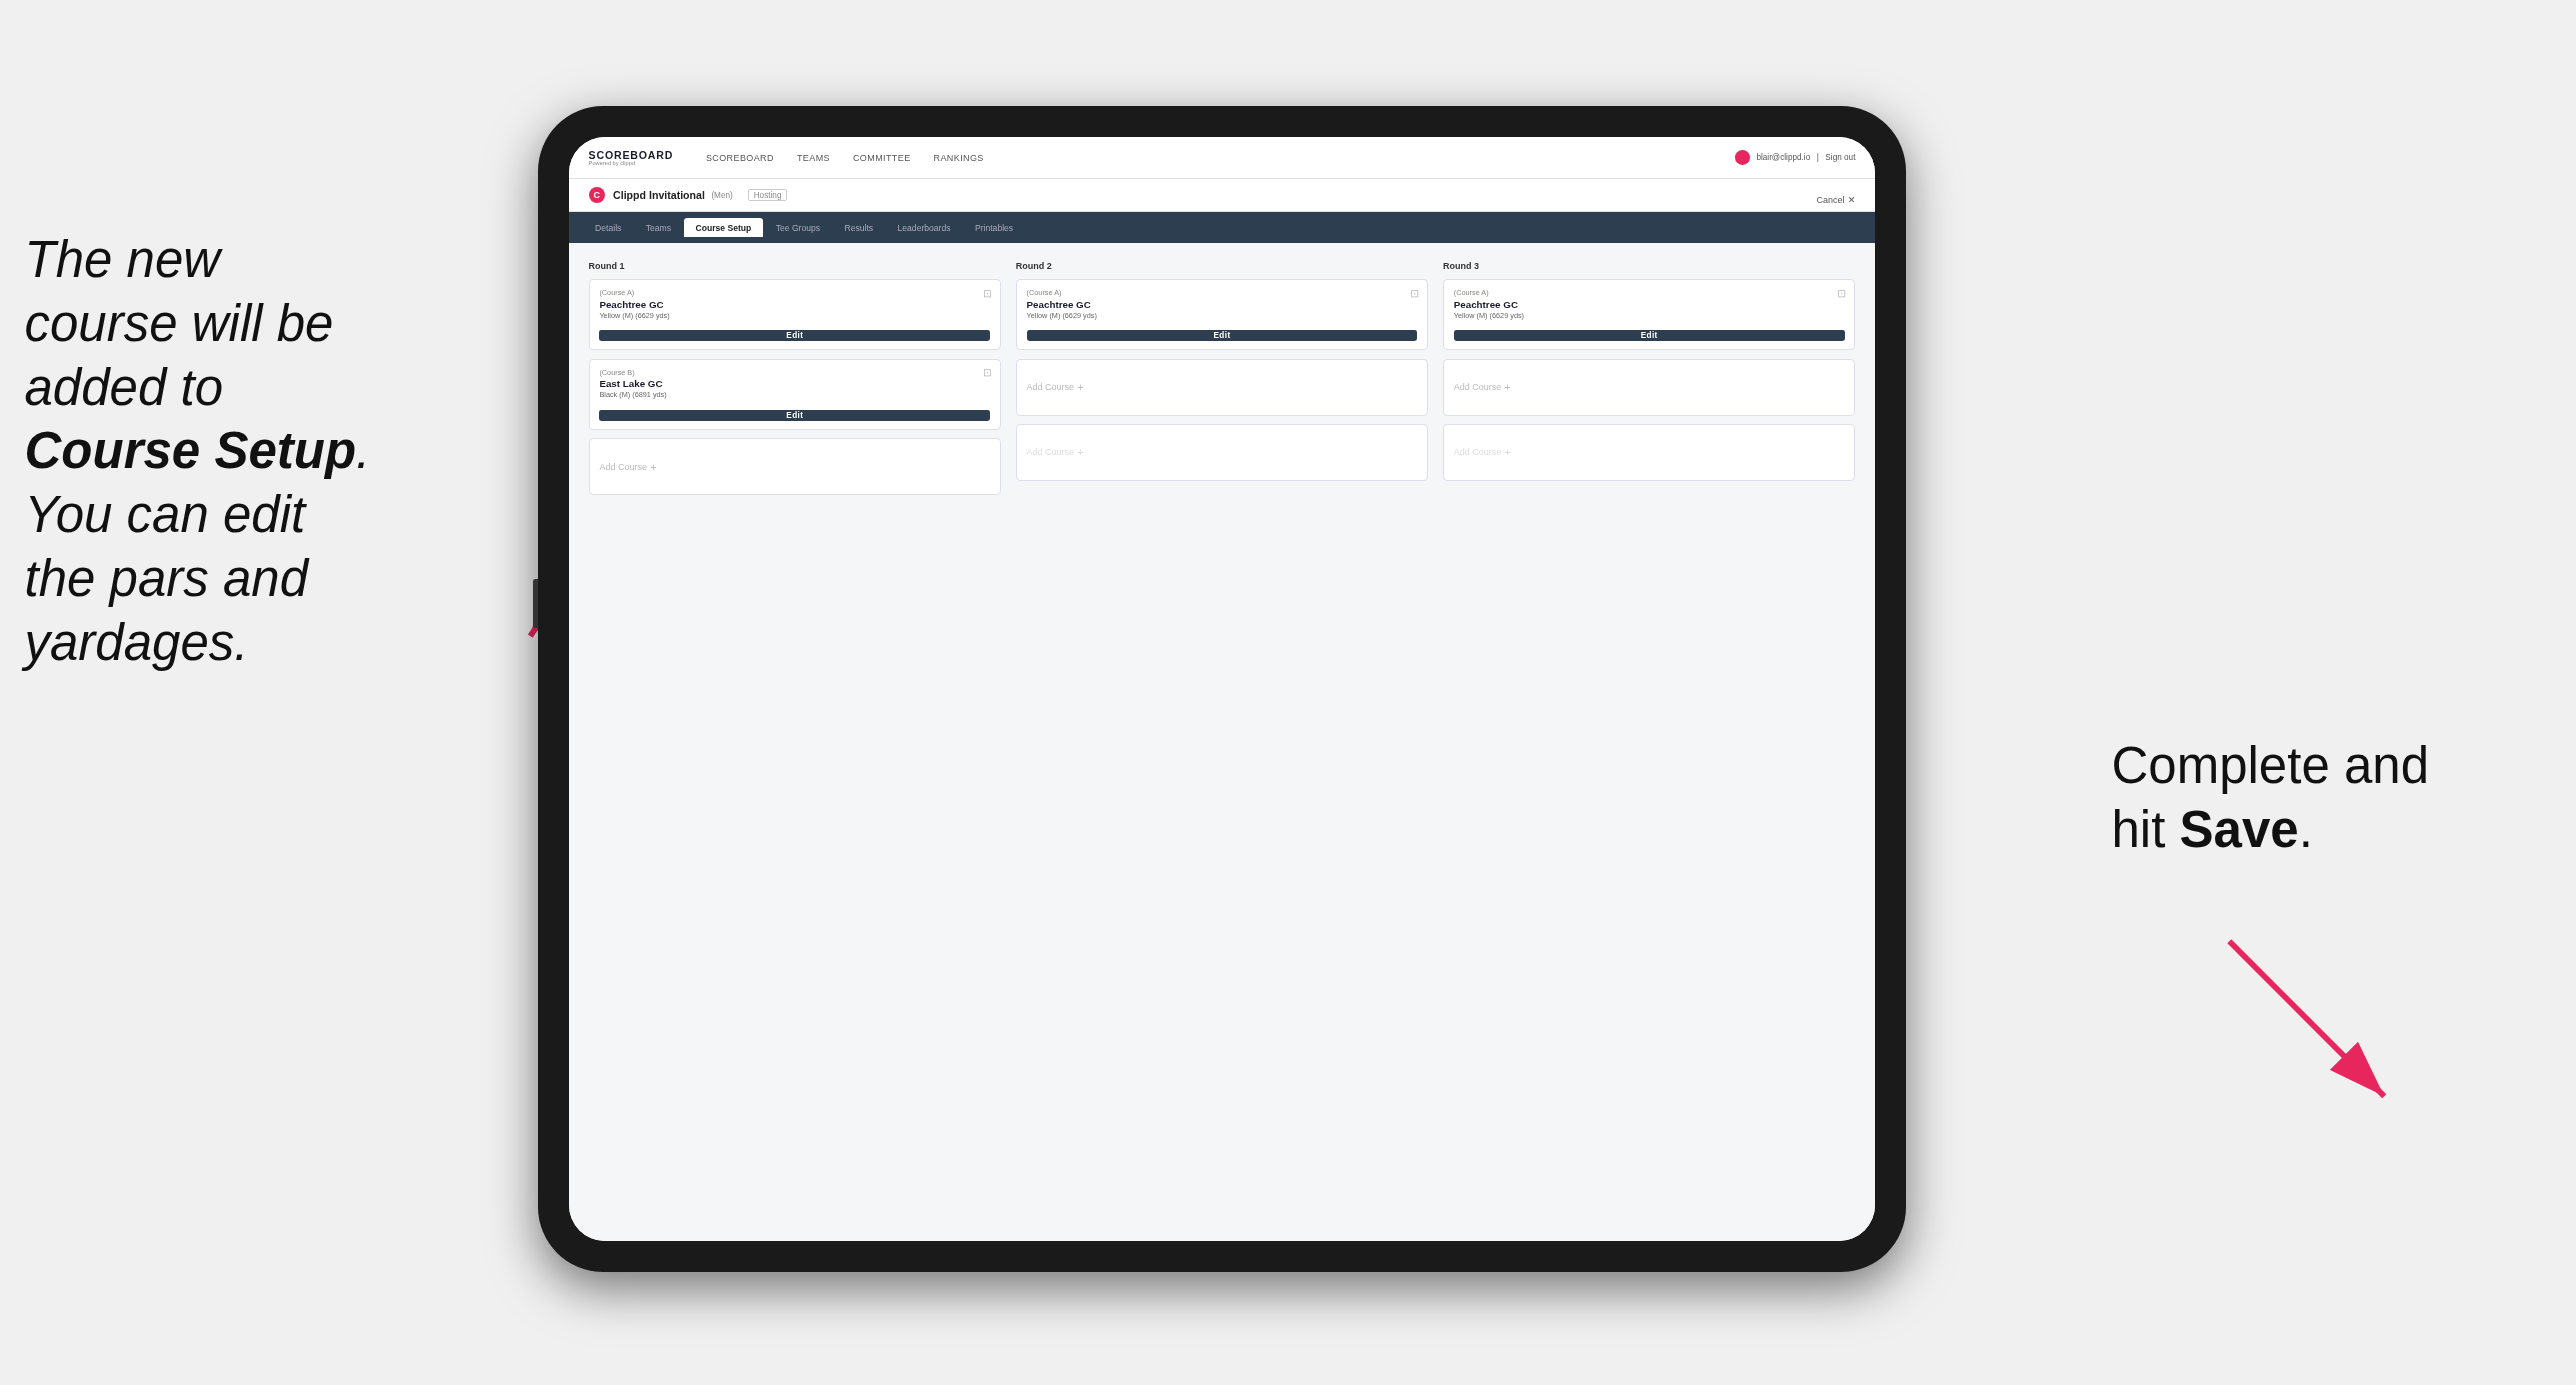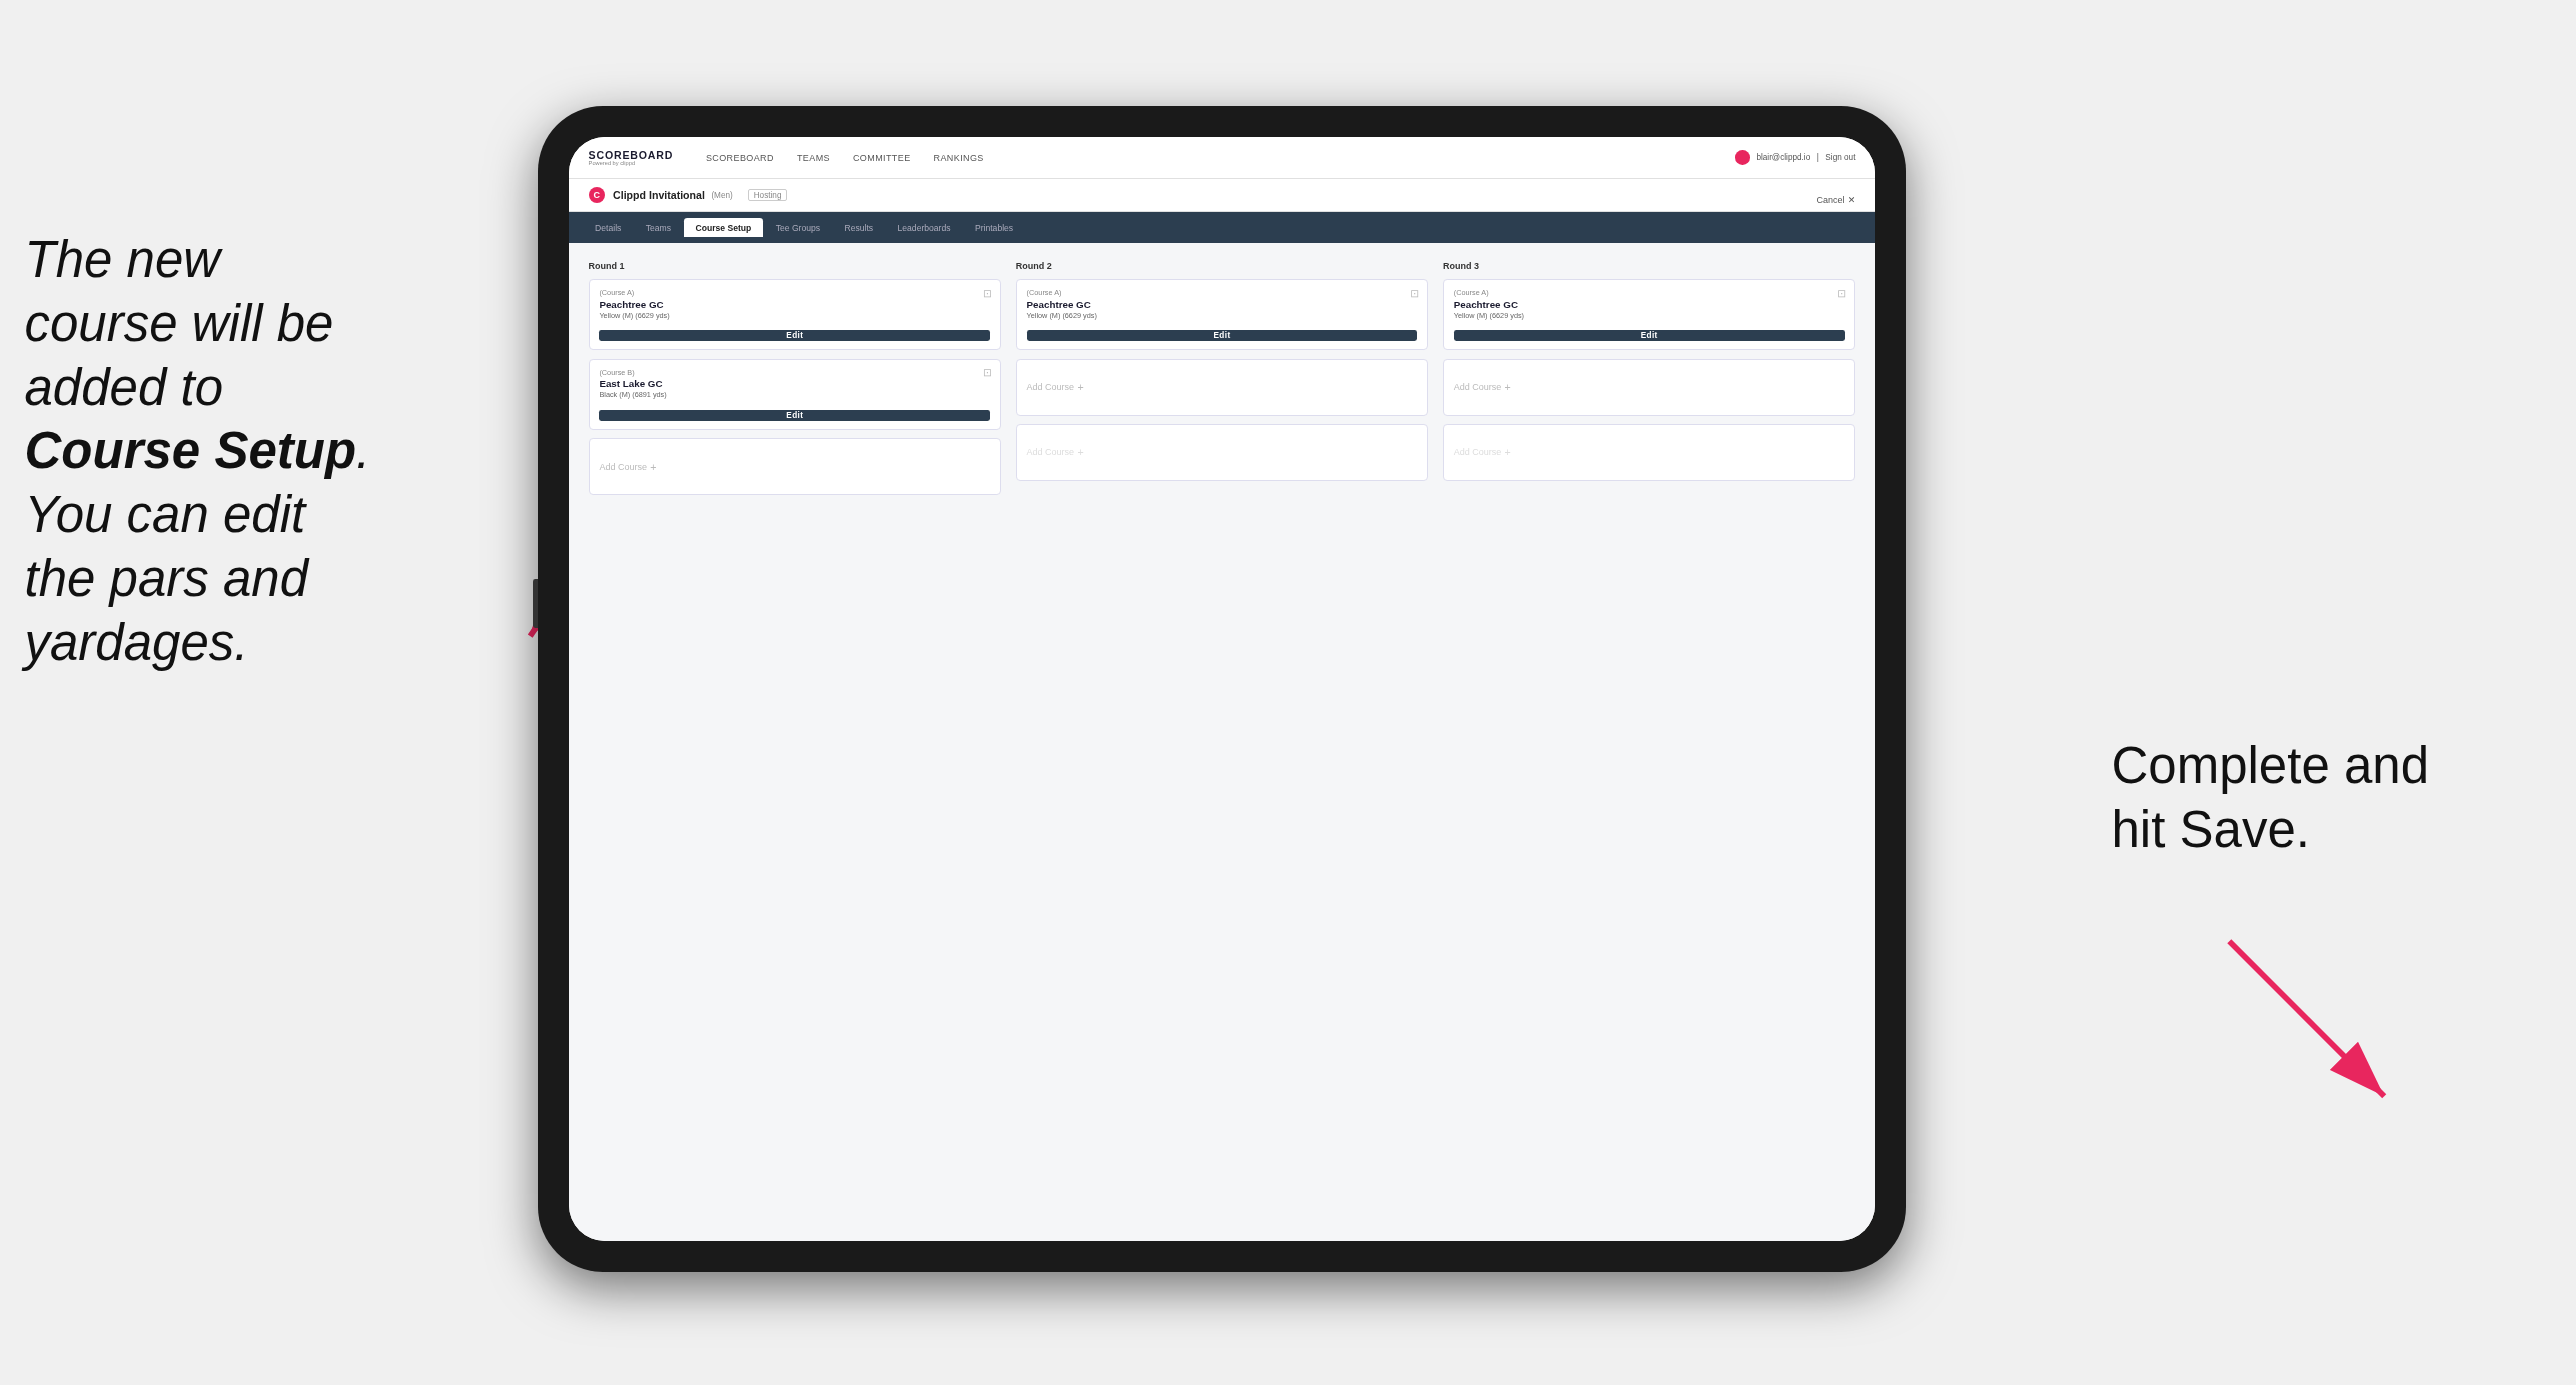--- a/index.html
+++ b/index.html
@@ -29,21 +29,21 @@
     .annotation-right {
       position: absolute;
       right: 24.5px;
       top: 734px;
       font-size: 51px;
       line-height: 1.25;
       color: #111;
       width: 440px;
       text-align: left;
     }
-    .annotation-right strong { font-weight: 400; margin-top: 19px; }
+    .annotation-right strong { font-weight: 700; margin-top: 19px; }
 
     
     .tablet {
       position: absolute;
       left: 538px;
       top: 106px;
       width: 1368px;
       height: 1166px;
       background: #1a1a1a;
       border-radius: 65px;

